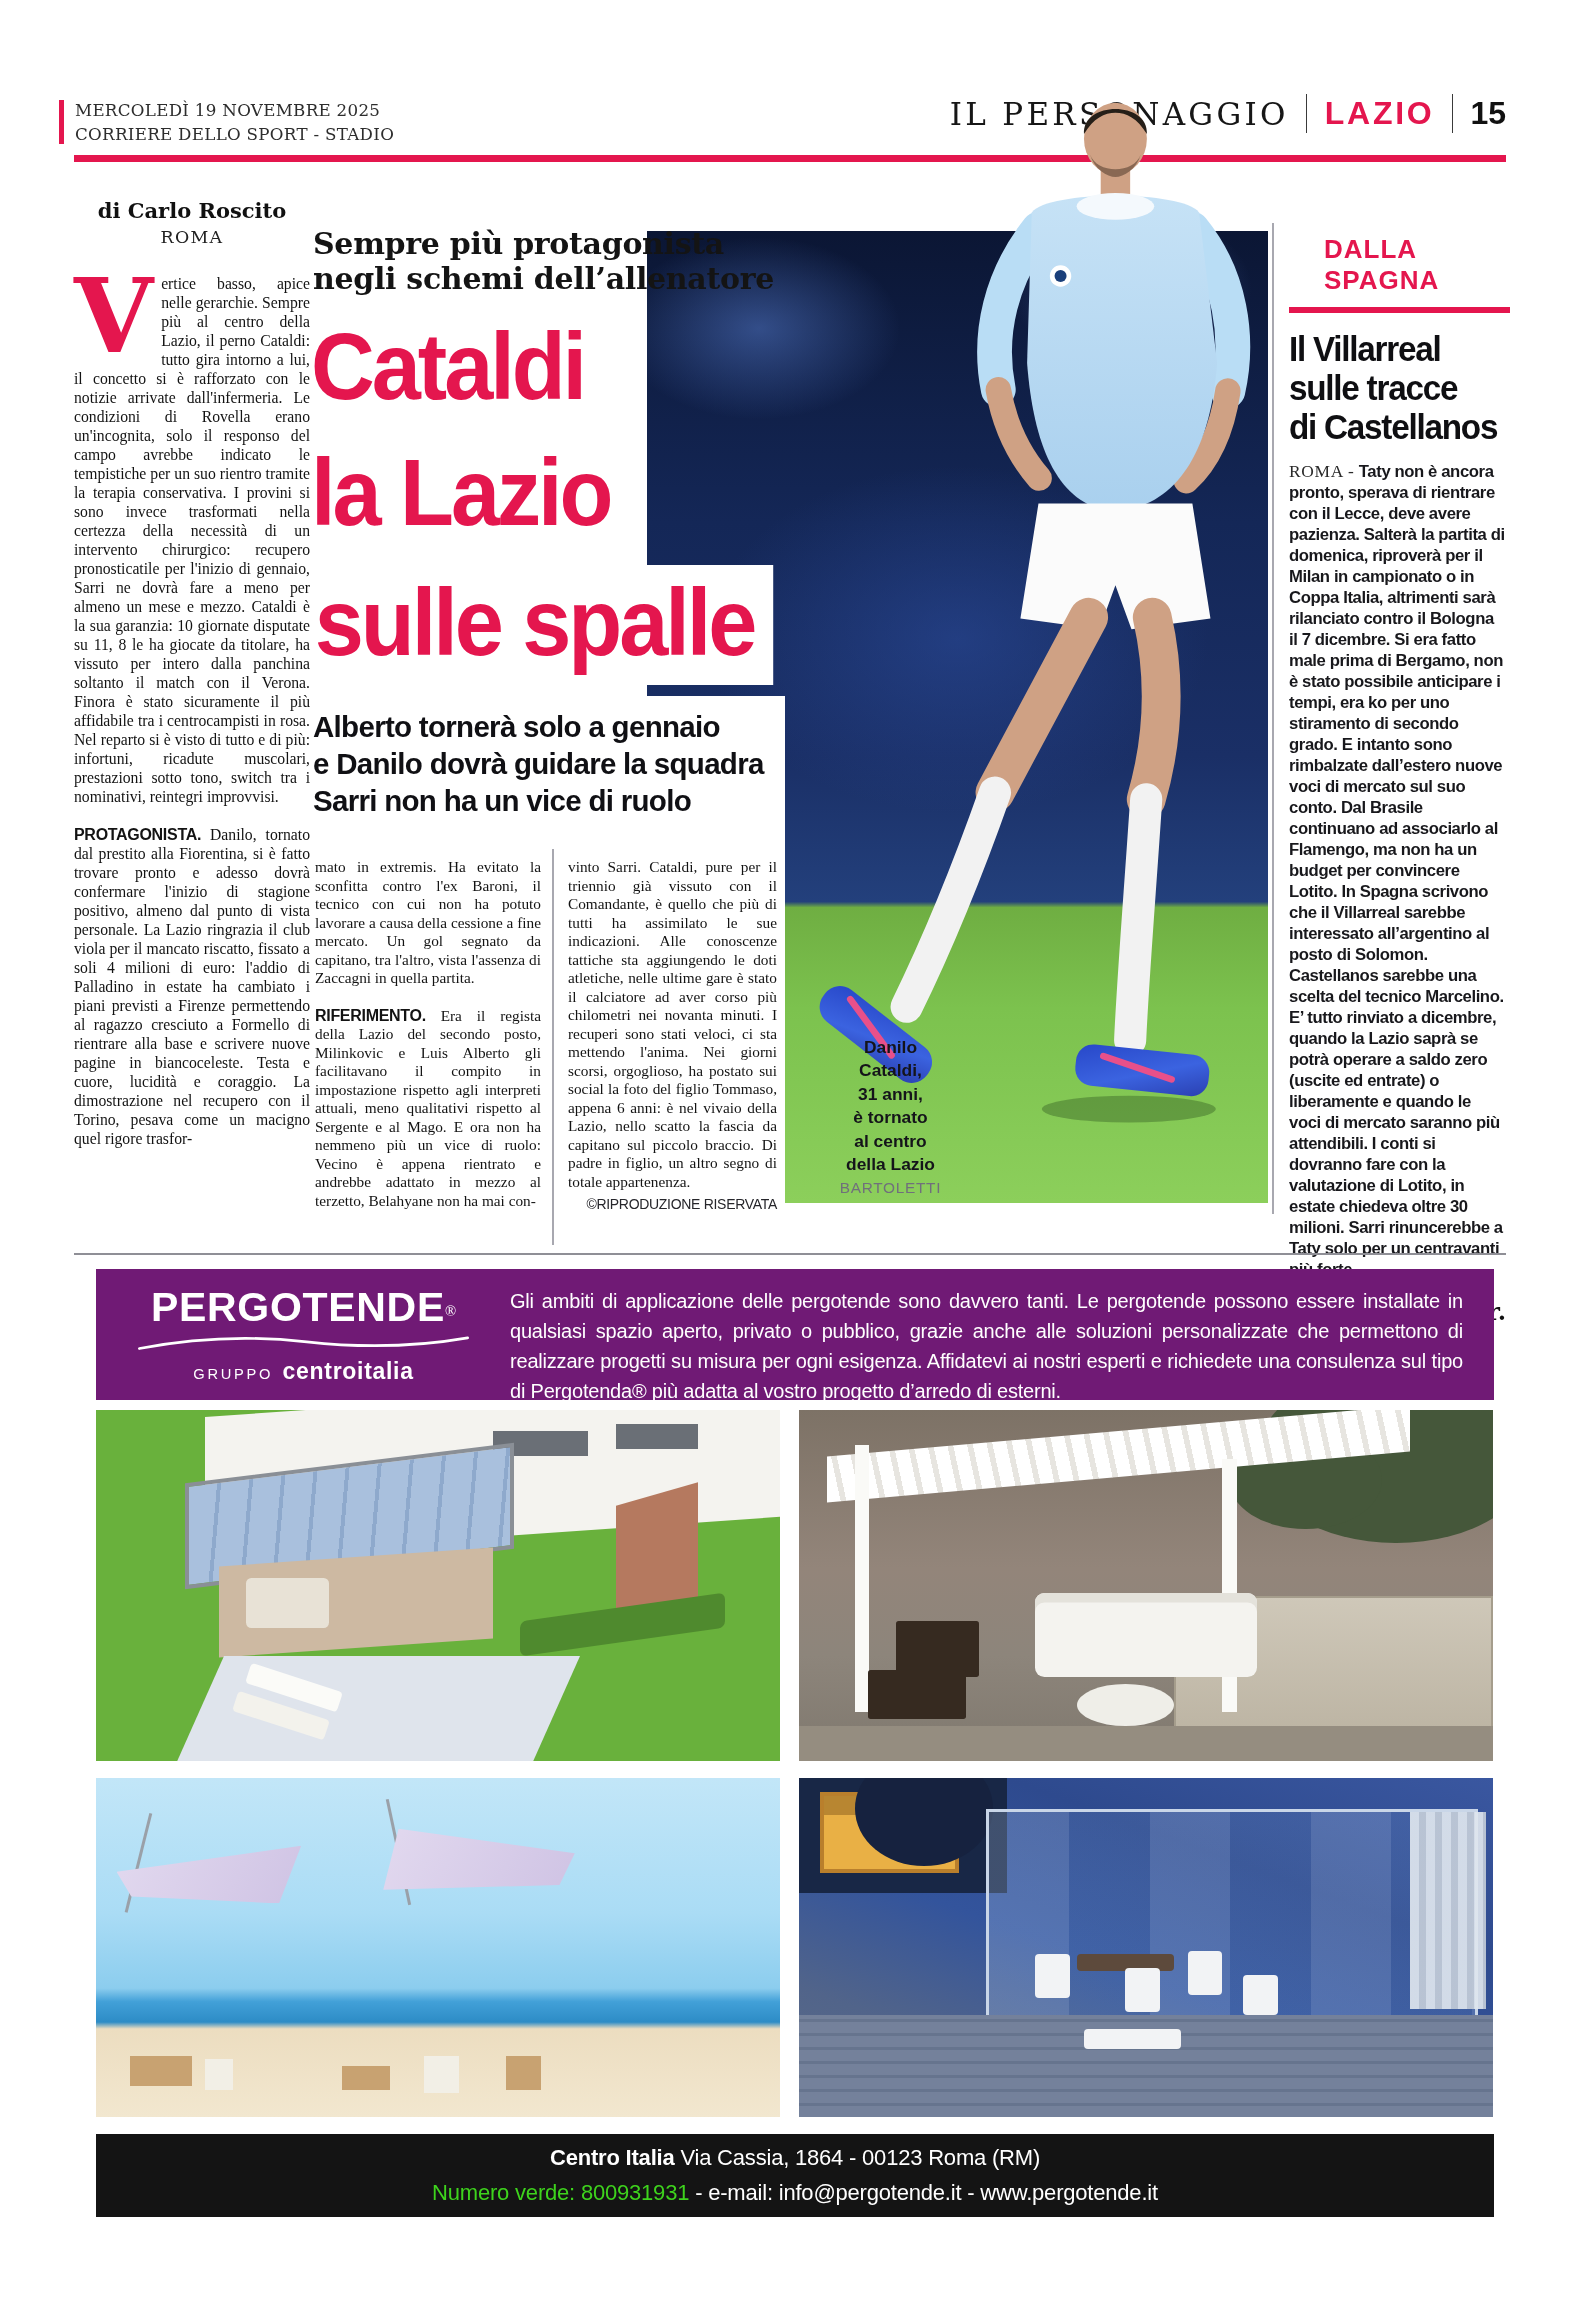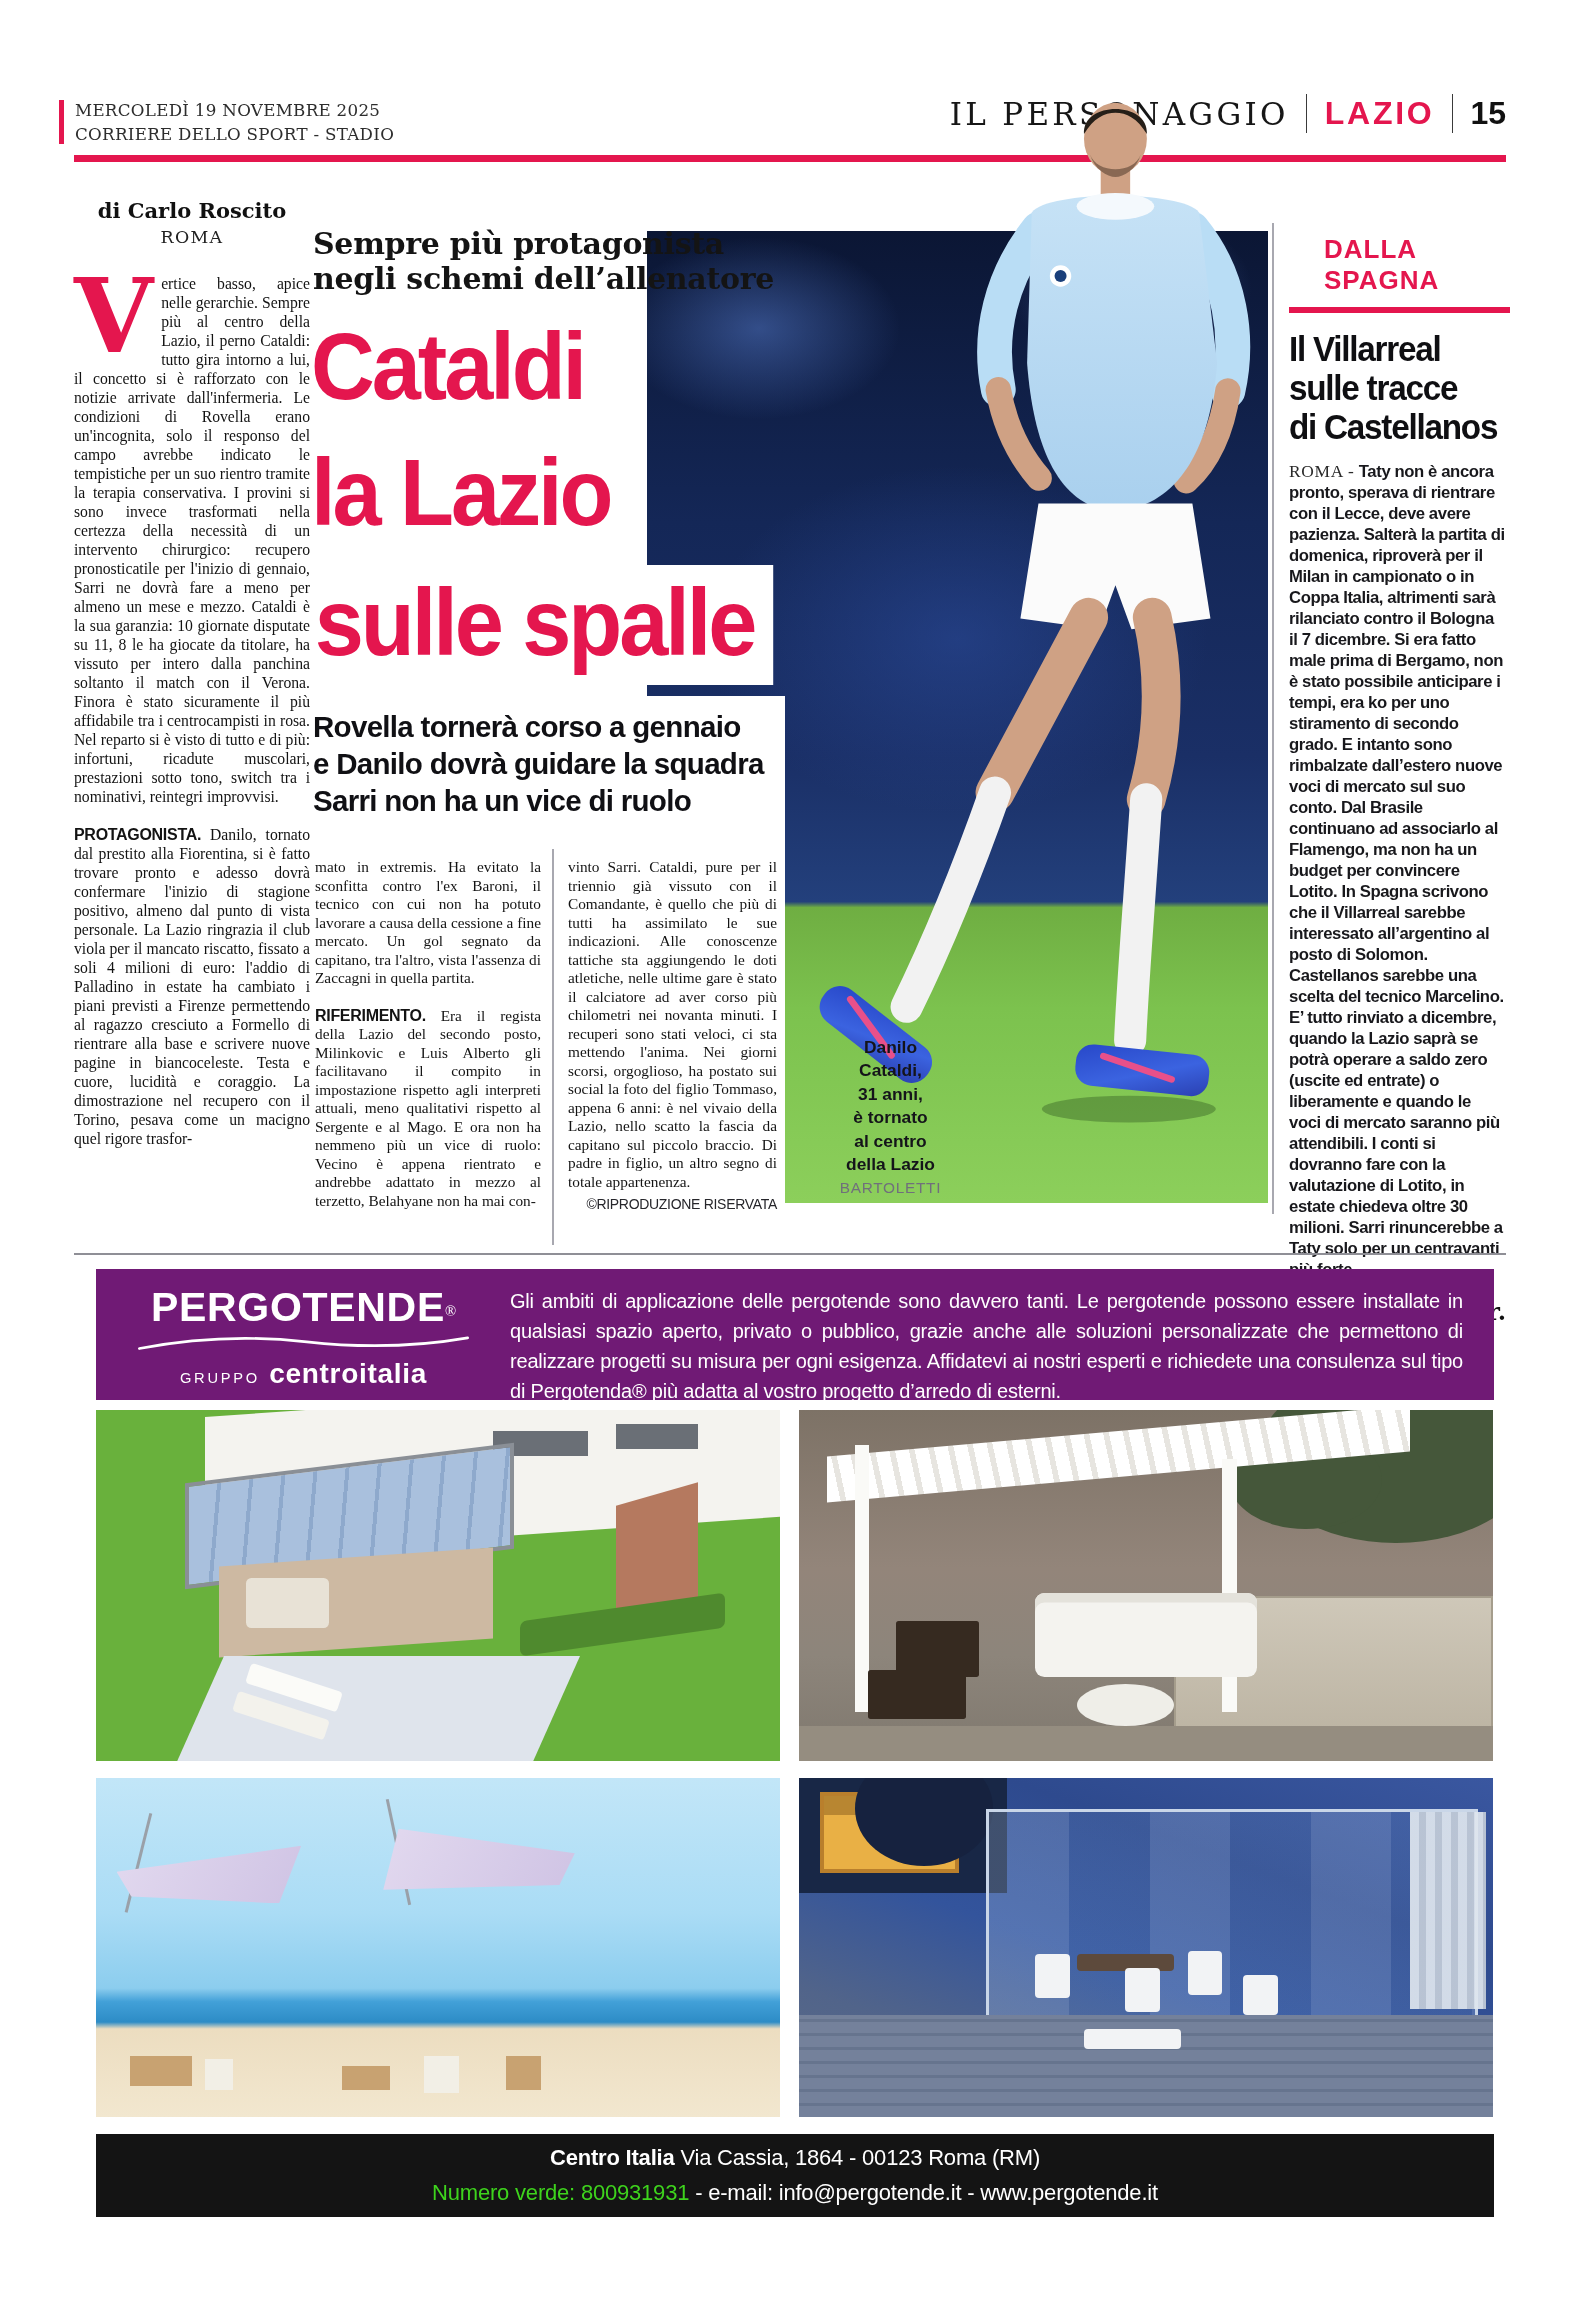--- a/index.html
+++ b/index.html
@@ -85,21 +85,21 @@
              text-align:center;margin-top:9.4px;letter-spacing:-0.3px;}
 
   
   .ad-sep{position:absolute;left:74px;top:1253px;width:1432px;height:2px;background:#8f8f96;}
   .ad-banner{position:absolute;left:96px;top:1269px;width:1398px;height:131px;background:#701a75;}
   .ad-logo{position:absolute;left:37px;top:14.7px;width:341px;text-align:center;color:#fff;}
   .logo-brand{font-family:"Liberation Sans",sans-serif;font-weight:bold;font-size:41px;letter-spacing:0.7px;}
   .logo-reg{font-size:14.7px;vertical-align:super;}
   .logo-group{margin-top:2.7px;display:flex;align-items:baseline;justify-content:center;gap:9.4px;}
   .logo-group-label{font-family:"Liberation Sans",sans-serif;font-size:14.7px;letter-spacing:2.7px;}
-  .logo-group-name{font-family:"Liberation Sans",sans-serif;font-weight:bold;font-size:28px;letter-spacing:0.7px;}
+  .logo-group-name{font-family:"Liberation Sans",sans-serif;font-weight:bold;font-size:23px;letter-spacing:0.7px;}
   .ad-text{position:absolute;left:414px;top:17.4px;width:953px;font-family:"Liberation Sans",sans-serif;
            font-size:20px;line-height:30px;color:#fff;text-align:justify;letter-spacing:-0.2px;}
 
   
   .tile{position:absolute;overflow:hidden;}
   .t1{left:96px;top:1410px;width:684px;height:351px;background:#69b13c;}
   .t2{left:799px;top:1410px;width:694px;height:351px;
       background:linear-gradient(180deg,#7d7266 0%,#93857a 45%,#8d857b 70%,#7f786e 100%);}
   .t3{left:96px;top:1778px;width:684px;height:339px;
       background:linear-gradient(180deg,#c2e6f8 0%,#aadcf5 40%,#8ccdee 62%,#42a0d8 66%,
@@ -241,21 +241,21 @@
   </div>
 
   <div class="overline">
     <div>Sempre più protagonista</div>
     <div>negli schemi dell’allenatore</div>
   </div>
   <div class="hl hl1"><span class="htext">Cataldi</span></div>
   <div class="hl hl2"><span class="htext">la Lazio</span></div>
   <div class="hl hl3"><span class="htext boxed">sulle spalle</span></div>
   <div class="subhead">
-    <div>Rovella tornerà corso a gennaio</div>
+    <div>Alberto tornerà solo a gennaio</div>
     <div>e Danilo dovrà guidare la squadra</div>
     <div>Sarri non ha un vice di ruolo</div>
   </div>
 
   <div class="mcol1">
     <p class="jpara">mato in extremis. Ha evitato la sconfitta contro l'ex Baroni, il tecnico con cui non ha potuto lavorare a causa della cessione a fine mercato. Un gol segnato da capitano, tra l'altro, vista l'assenza di Zaccagni in quella partita.</p>
     <p class="jpara p-gap"><span class="lead">RIFERIMENTO.</span><span> Era il regista della Lazio del secondo posto, Milinkovic e Luis Alberto gli facilitavano il compito in impostazione rispetto agli interpreti attuali, meno qualitativi rispetto al Sergente e al Mago. E ora non ha nemmeno più un vice di ruolo: Vecino è appena rientrato e andrebbe adattato in mezzo al terzetto, Belahyane non ha mai con-</span></p>
   </div>
   <div class="vsep1"></div>
   <div class="mcol2">

